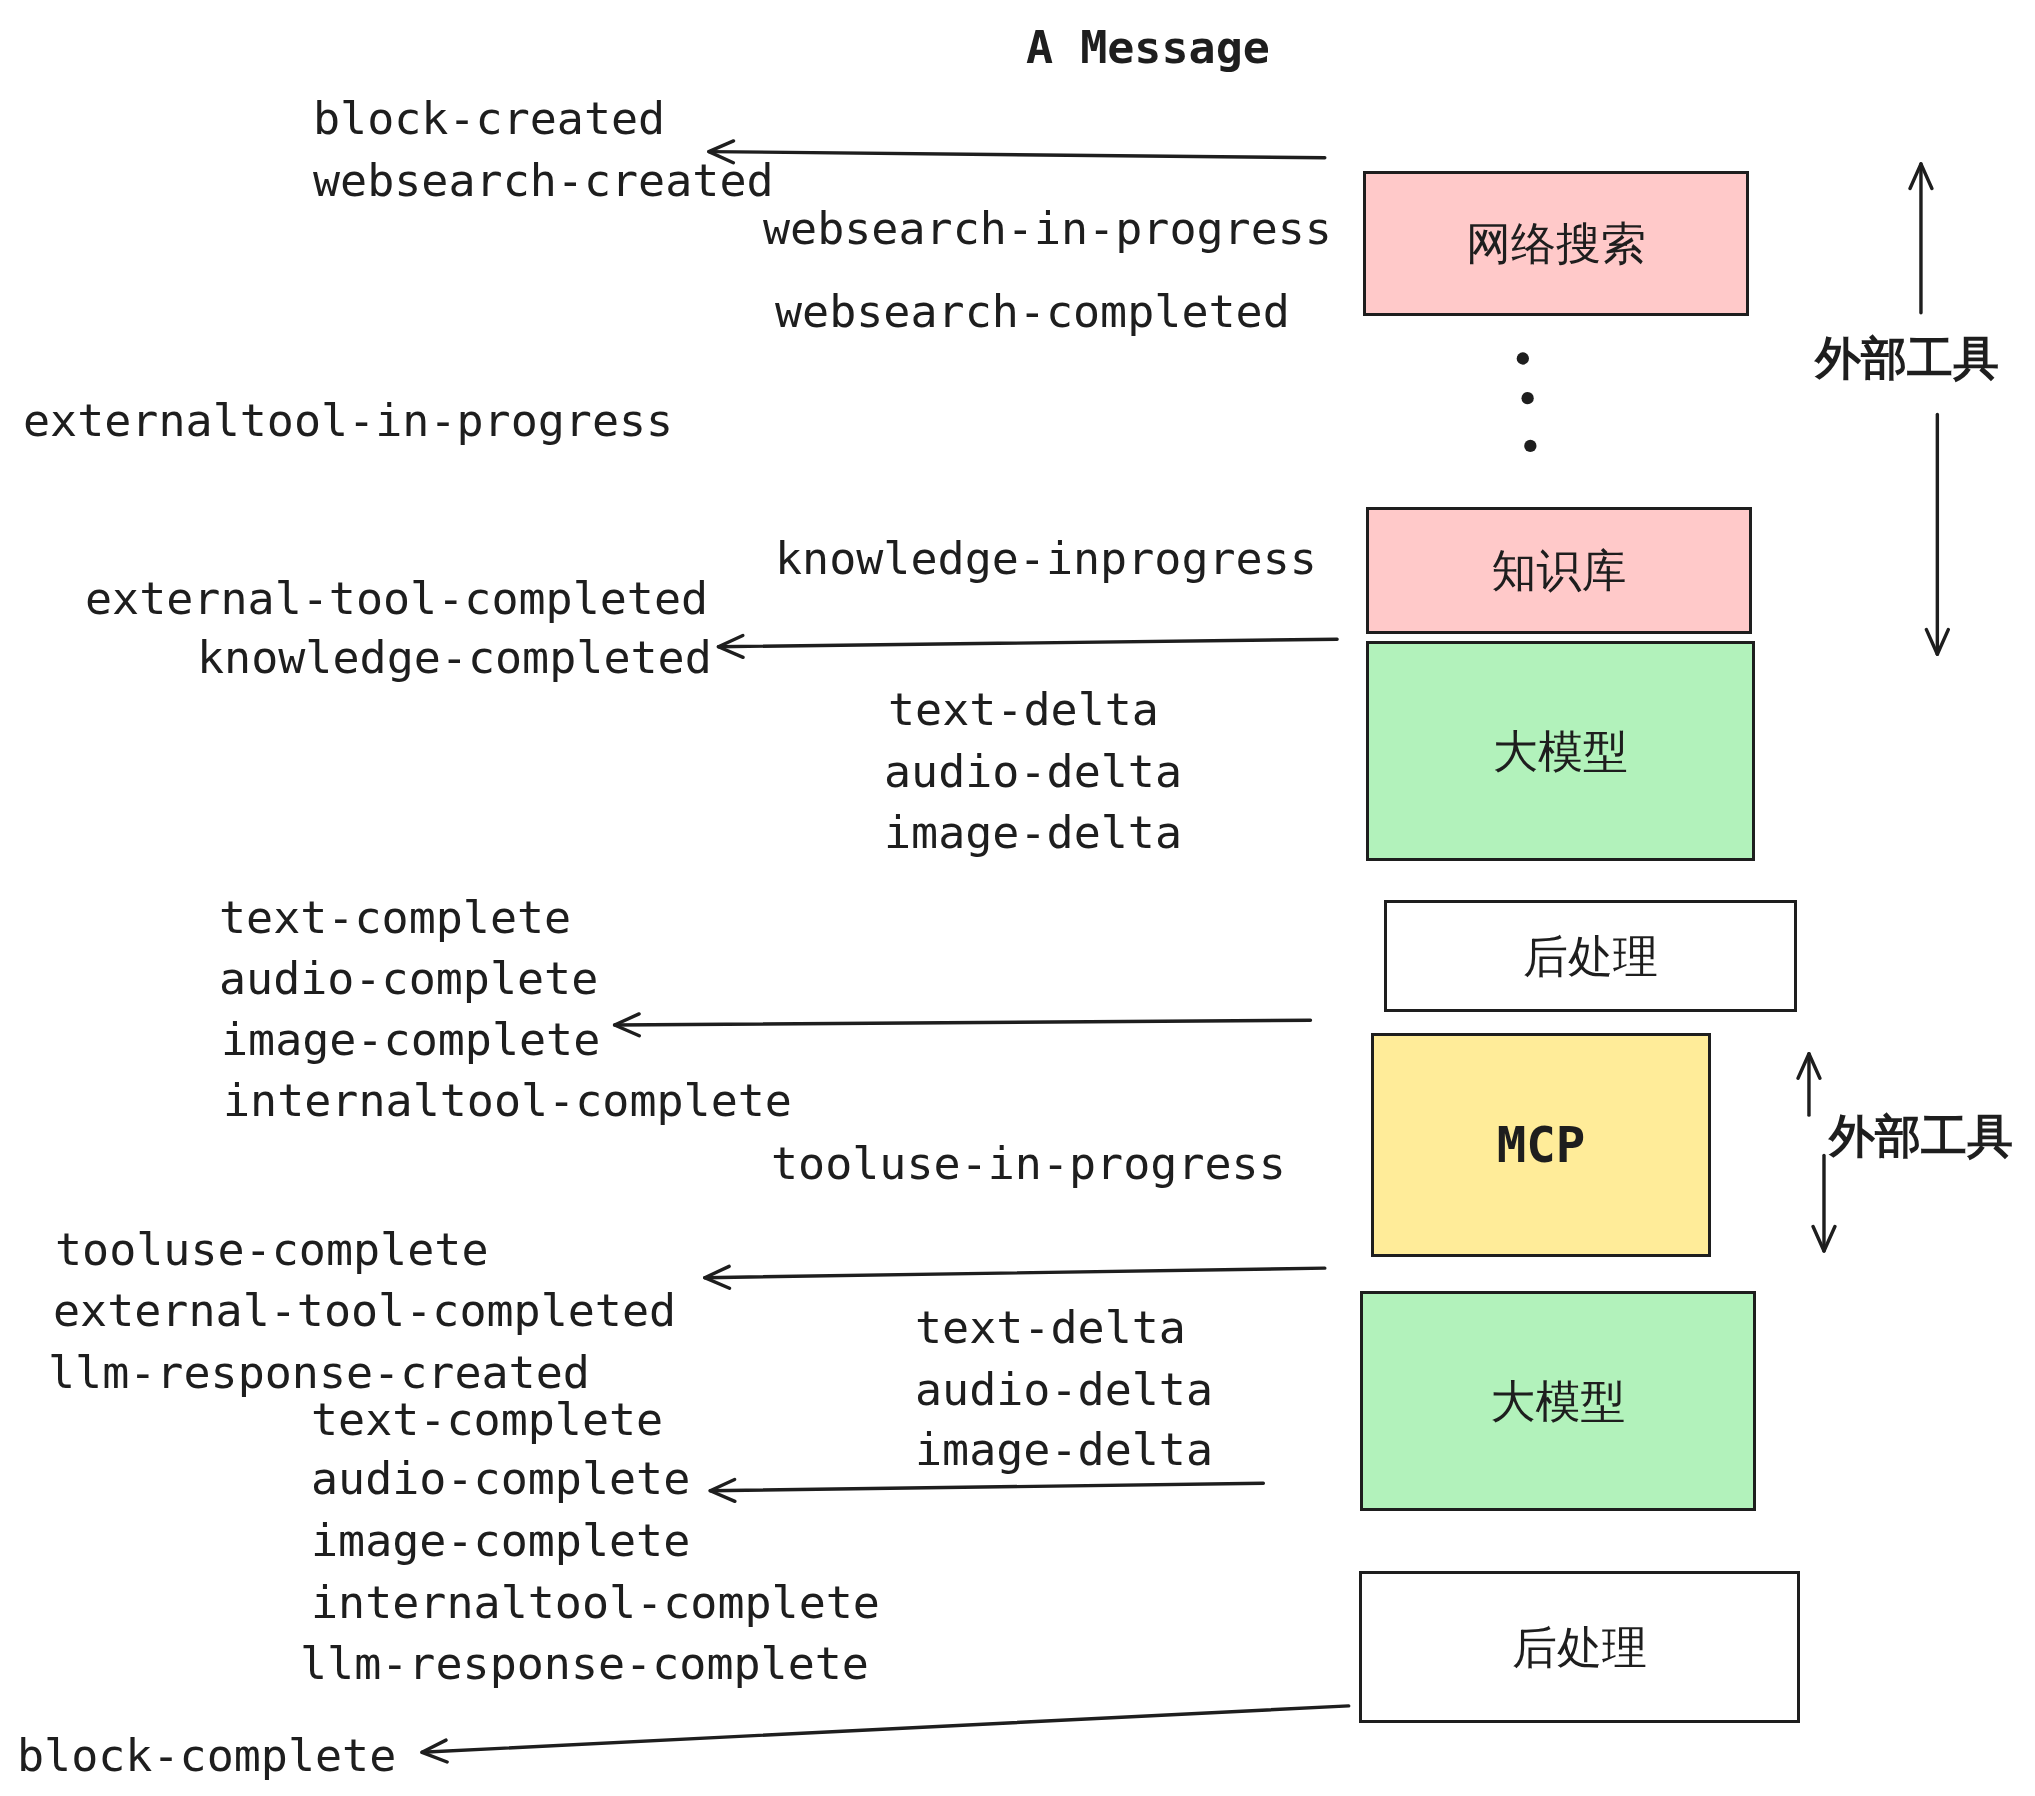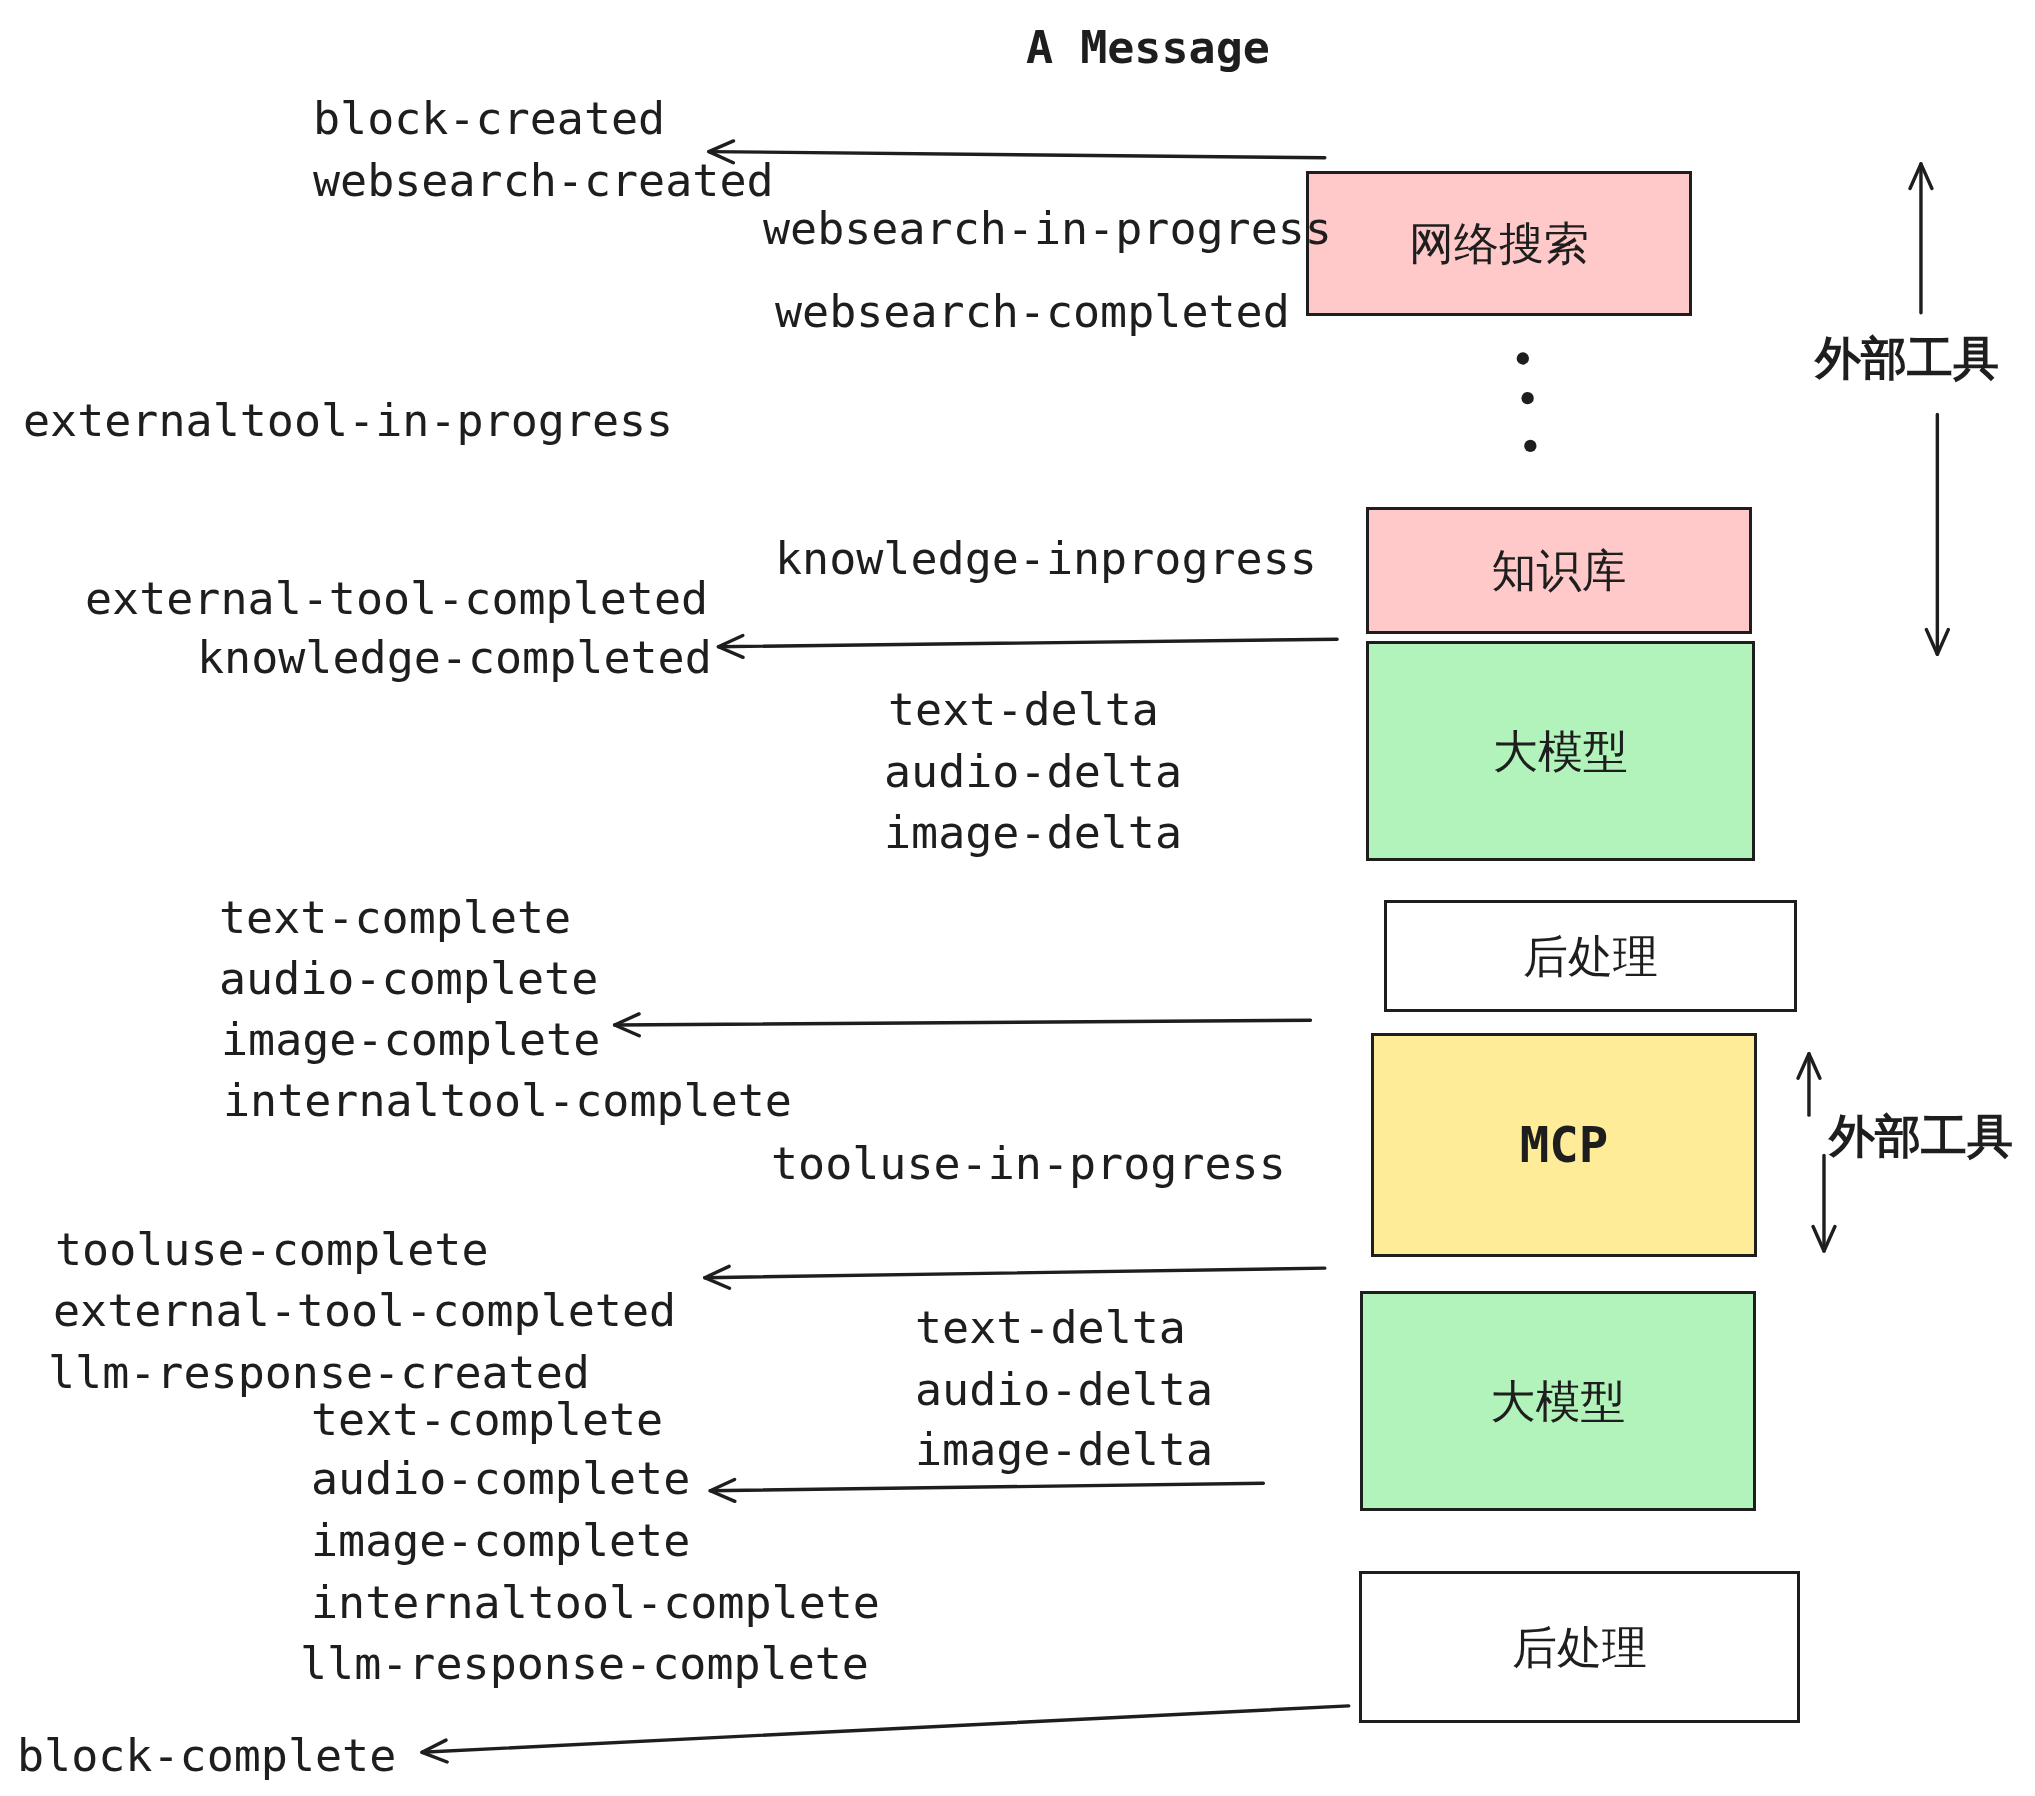--- a/index.html
+++ b/index.html
@@ -41,37 +41,37 @@
   svg.arrows{position:absolute;left:0;top:0;}
   svg.arrows line{stroke:var(--ink);stroke-width:5;stroke-linecap:round;}
   svg.arrows .head{stroke:var(--ink);stroke-width:5;fill:none;stroke-linecap:round;stroke-linejoin:round;}
   svg.arrows circle{fill:var(--ink);}
 </style>
 </head>
 <body style="background-color: rgb(255, 255, 255);">
 
 <div class="title" style="left:1026px;top:24.6px">A Message</div>
 
-<div class="node" style="left: 1306px; top: 171px; width: 386px; height: 145px; background-color: rgb(255, 201, 201);">
+<div class="node" style="left: 1363px; top: 171px; width: 386px; height: 145px; background-color: rgb(255, 201, 201);">
   <span class="lbl">网络搜索</span>
 </div>
 
 <div class="node" style="left: 1366px; top: 507px; width: 386px; height: 127px; background-color: rgb(255, 201, 201);">
   <span class="lbl">知识库</span>
 </div>
 
 <div class="node" style="left: 1366px; top: 641px; width: 389px; height: 220px; background-color: rgb(178, 242, 187);">
   <span class="lbl">大模型</span>
 </div>
 
 <div class="node" style="left: 1384px; top: 900px; width: 413px; height: 112px; background-color: rgb(255, 255, 255);">
   <span class="lbl">后处理</span>
 </div>
 
-<div class="node" style="left: 1371px; top: 1033px; width: 386px; height: 224px; background-color: rgb(255, 236, 153);">
+<div class="node" style="left: 1371px; top: 1033px; width: 340px; height: 224px; background-color: rgb(255, 236, 153);">
   <span class="lbl mono-big">MCP</span>
 </div>
 
 <div class="node" style="left: 1360px; top: 1291px; width: 396px; height: 220px; background-color: rgb(178, 242, 187);">
   <span class="lbl">大模型</span>
 </div>
 
 <div class="node" style="left: 1359px; top: 1571px; width: 441px; height: 152px; background-color: rgb(255, 255, 255);">
   <span class="lbl">后处理</span>
 </div>

